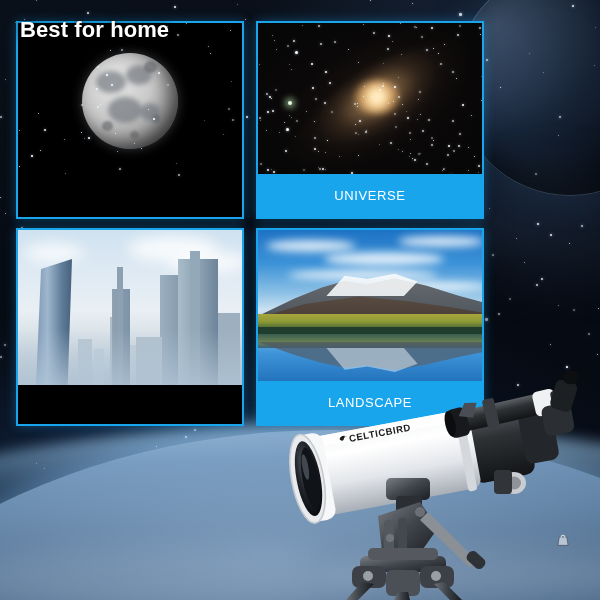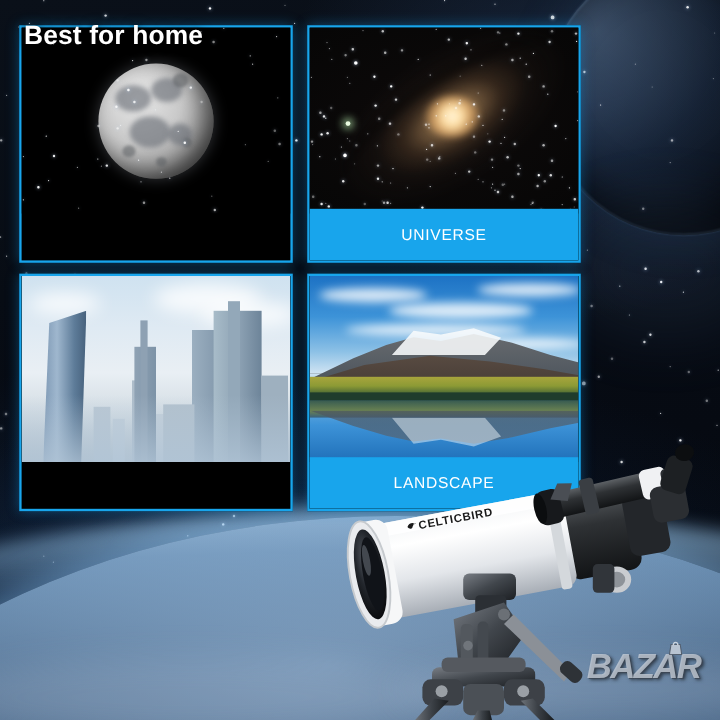--- a/index.html
+++ b/index.html
@@ -750,18 +750,17 @@
       <path d="M398 592 L394 600 L410 600 L408 592 Z" fill="url(#legG)"></path>
     </g>
   </svg>
 
   <svg class="brandmark" viewBox="0 0 22 18">
     <path d="M3 9 C5 3, 13 2, 18 6 C14 6, 12 8, 11 11 C9 14, 5 13, 3 9 Z" fill="#1a1a1a"></path>
     <circle cx="15" cy="6" r="1.3" fill="#ffffff"></circle>
   </svg>
   <div class="brand">CELTICBIRD</div>
 
-  <div class="watermark">BAZAR</div>
   <svg class="wm-bag" viewBox="0 0 24 22">
     <path d="M4 21 L6 8 L18 8 L20 21 Z" fill="rgba(200,208,218,.85)" stroke="rgba(70,80,94,.8)" stroke-width="1.4"></path>
     <path d="M9 9 C9 4, 15 4, 15 9" fill="none" stroke="rgba(215,222,230,.9)" stroke-width="1.8"></path>
   </svg>
 </div>
 
 </body></html>

